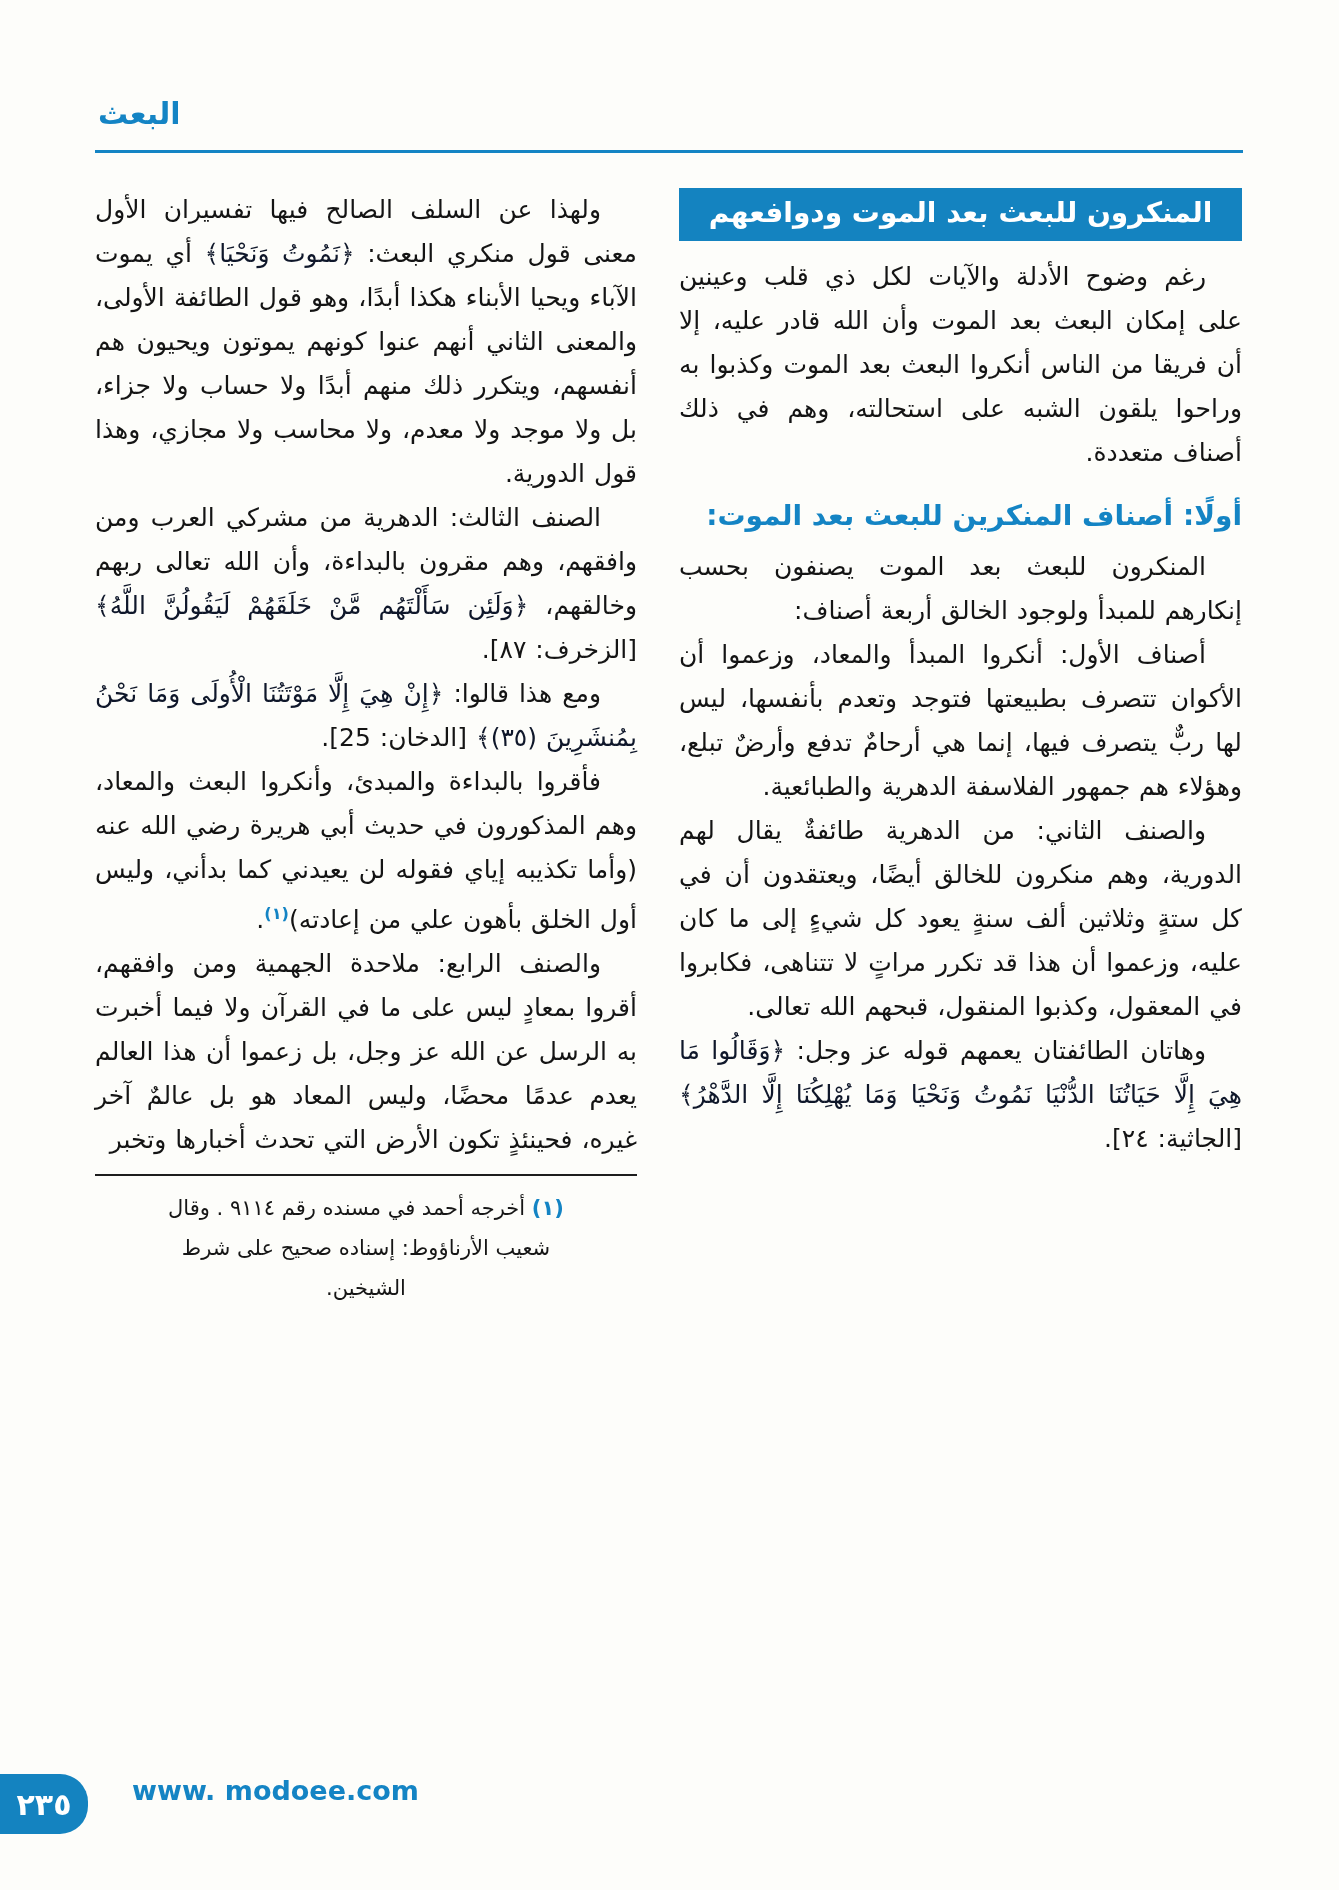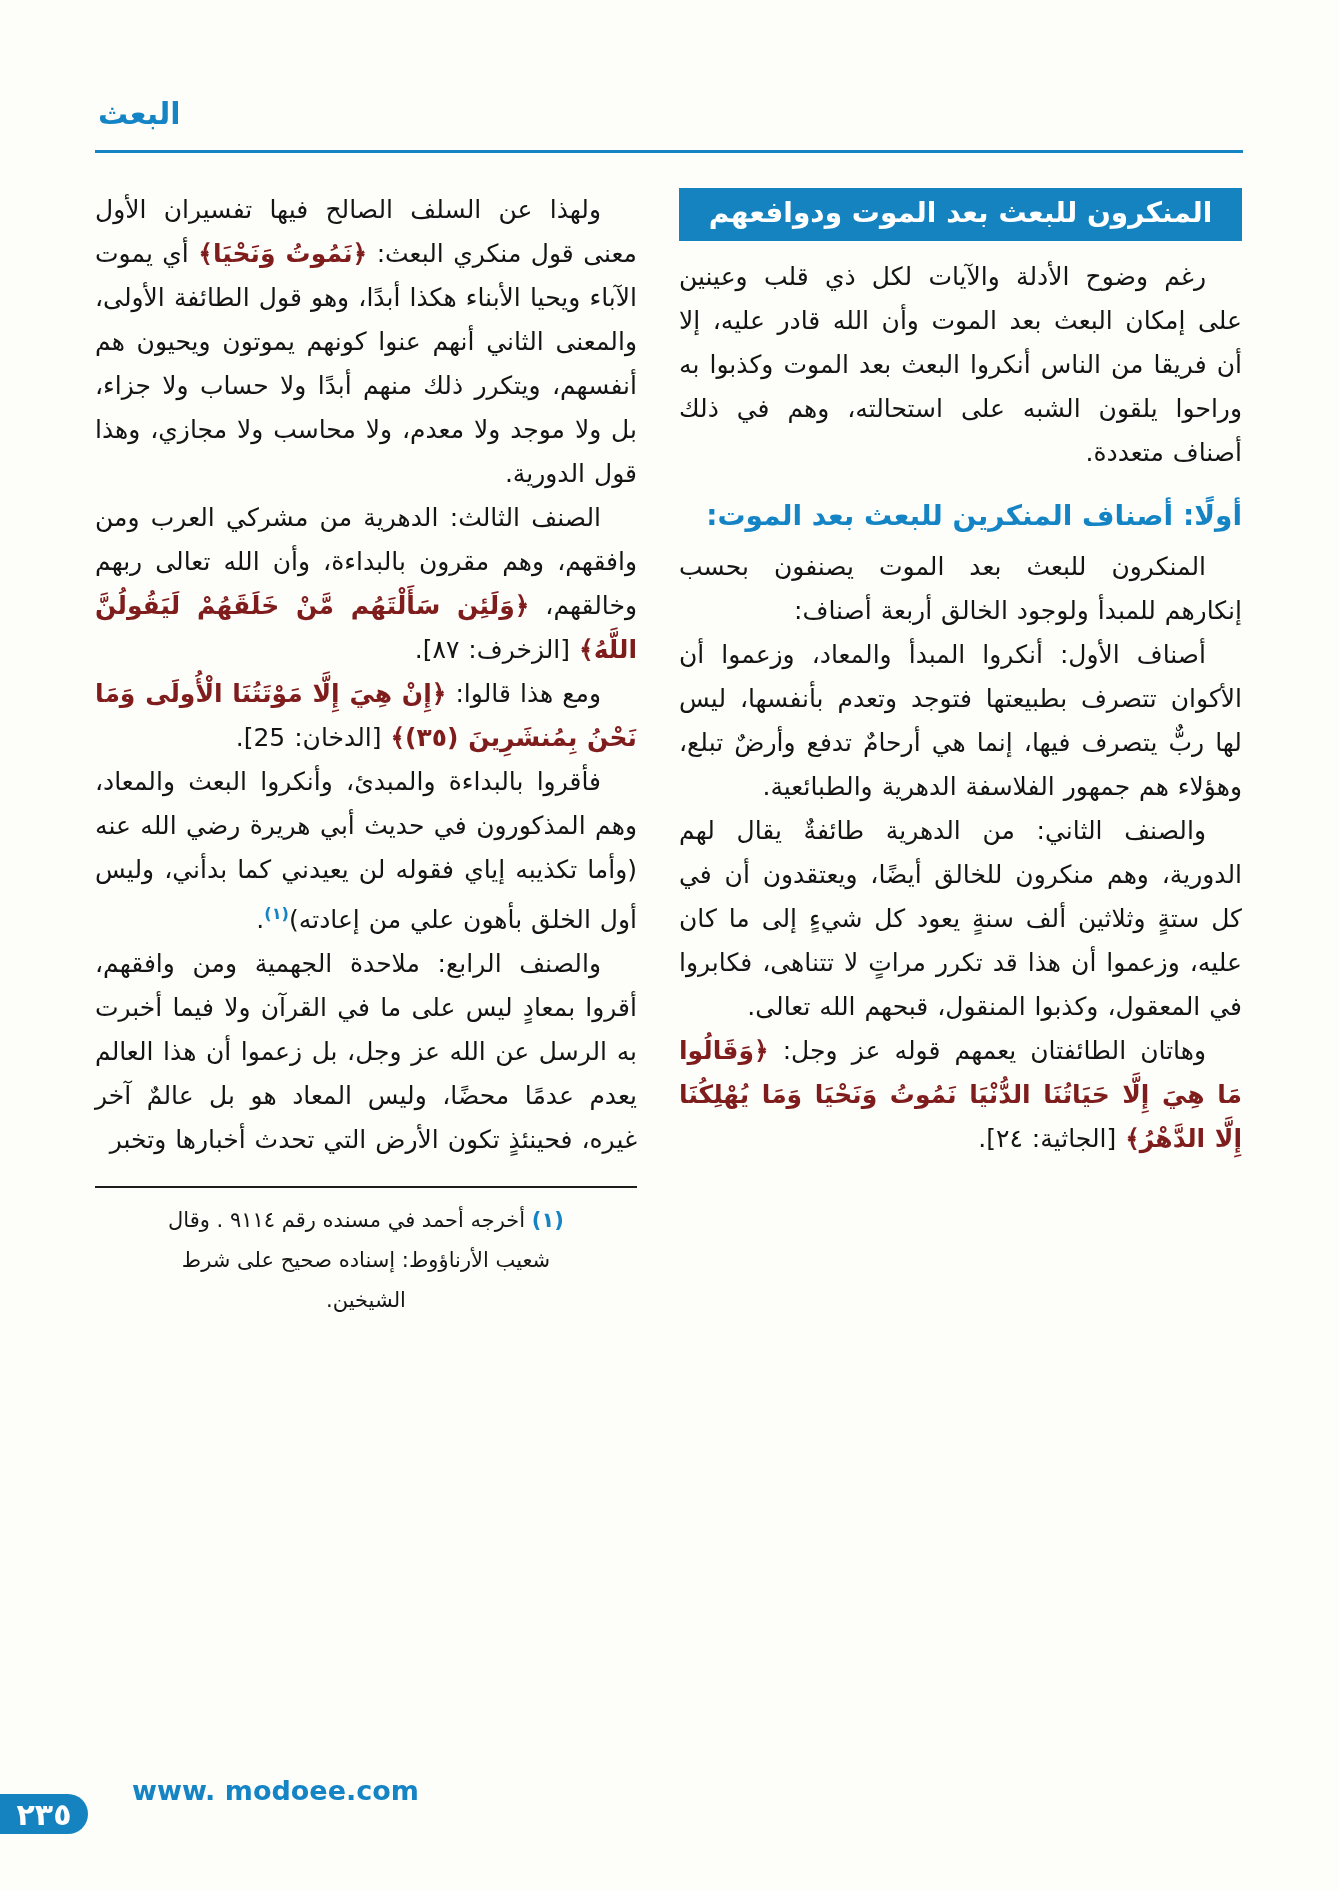--- a/index.html
+++ b/index.html
@@ -67,46 +67,46 @@
   .heading {
     font-size: 28px;
     line-height: 50px;
     color: #1484c4;
     font-weight: bold;
     text-align: justify;
     margin: 16px 0 4px 0;
   }
   .bold { font-weight: normal; }
   .verse {
-    color: #7f1d1d;
-    font-weight: bold;
+    color: #0f172a;
+    font-weight: normal;
   }
   .note-ref {
     color: #1484c4;
     font-size: 0.65em;
     vertical-align: super;
     font-weight: bold;
   }
   .footnote {
-    margin-top: 24px;
+    margin-top: 12px;
     border-top: 2px solid #1d1d1d;
     padding: 12px 50px 0 50px;
     font-size: 21px;
     line-height: 40px;
     color: #161616;
     text-align: center;
   }
   .note-marker { color: #1484c4; font-weight: bold; }
   
   .page-tab {
     position: absolute;
     left: 0;
     bottom: 56px;
     width: 88px;
-    height: 40px;
+    height: 60px;
     background: #1483c0;
     border-radius: 0 28px 28px 0;
     color: #ffffff;
     font-size: 30px;
     font-weight: bold;
     display: flex;
     align-items: center;
     justify-content: center;
   }
   .website {

